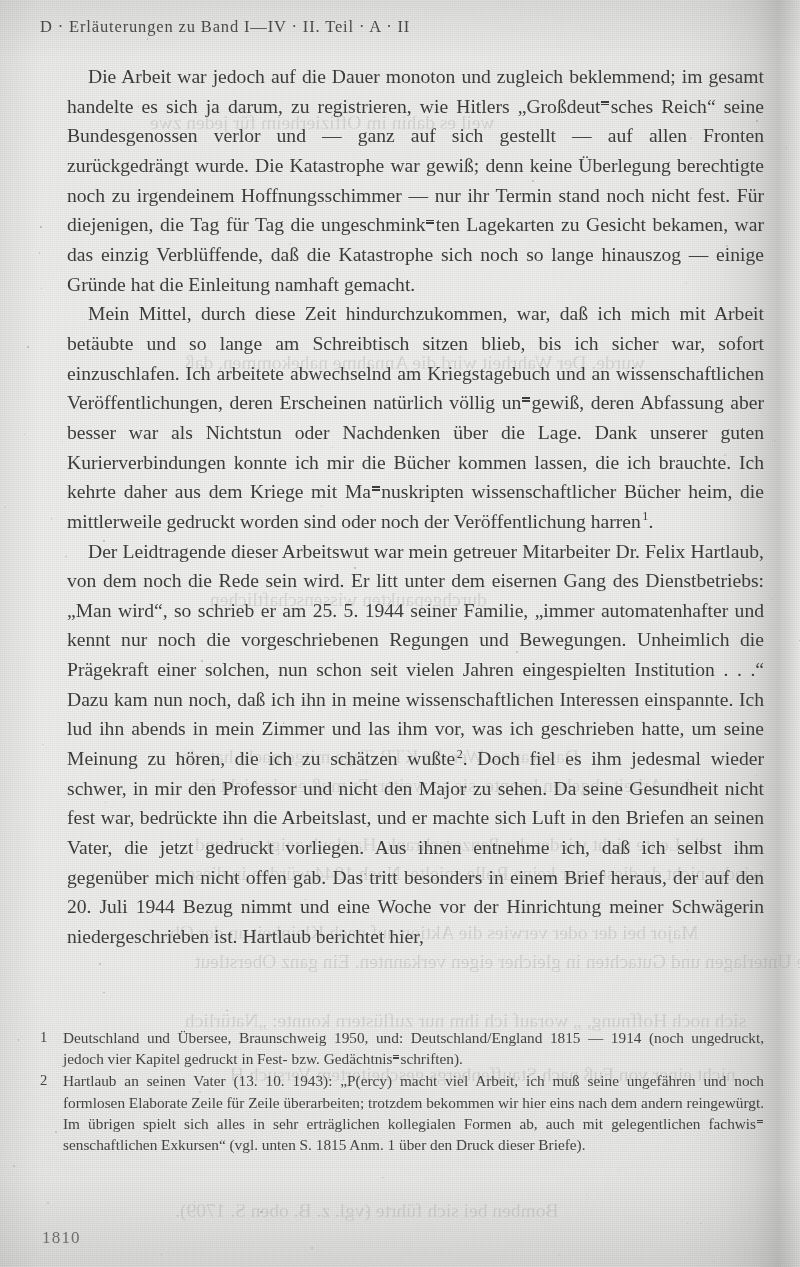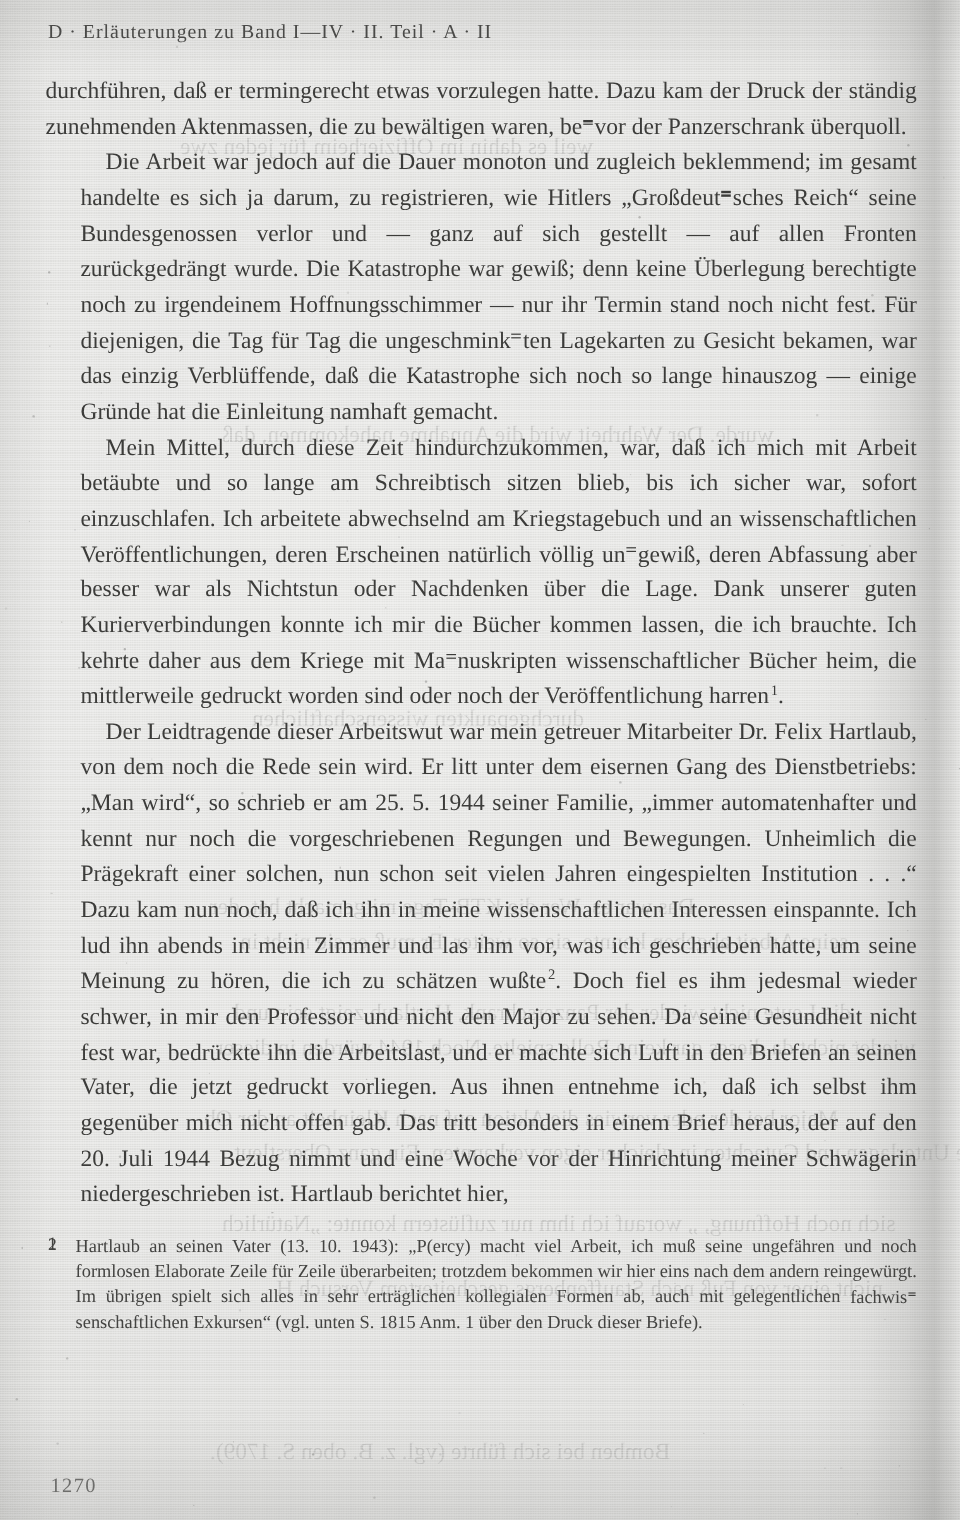--- a/index.html
+++ b/index.html
@@ -213,36 +213,35 @@
   <div id="paper-edge-left"></div>
   <div id="paper-edge-right"></div>
   <div id="paper-edge-bottom"></div>
 
   <div id="ink">
 
     <div class="running-head">D · Erläuterungen zu Band I—IV · II. Teil · A · II</div>
 
     <div id="body-text">
 
-      <p class="para"><span>durchführen, daß er termingerecht etwas vorzulegen hatte. Dazu kam der Druck der ständig zunehmenden Aktenmassen, die zu bewältigen waren, <span>be<wbr><span class="dhyphen"></span>vor</span> der Panzerschrank überquoll.</span></p>
 
       <p class="para indent"><span>Die Arbeit war jedoch auf die Dauer monoton und zugleich beklemmend; im gesamt handelte es sich ja darum, zu registrieren, wie Hitlers „<span>Großdeut<wbr><span class="dhyphen"></span>sches</span> Reich“ seine Bundesgenossen verlor und — ganz auf sich gestellt — auf allen Fronten zurückgedrängt wurde. Die Katastrophe war gewiß; denn keine Überlegung berechtigte noch zu irgendeinem Hoffnungsschimmer — nur ihr Termin stand noch nicht fest. Für diejenigen, die Tag für Tag die <span>ungeschmink<wbr><span class="dhyphen"></span>ten</span> Lagekarten zu Gesicht bekamen, war das einzig Verblüffende, daß die Katastrophe sich noch so lange hinauszog — einige Gründe hat die Einleitung namhaft gemacht.</span></p>
 
       <p class="para indent"><span>Mein Mittel, durch diese Zeit hindurchzukommen, war, daß ich mich mit Arbeit betäubte und so lange am Schreibtisch sitzen blieb, bis ich sicher war, sofort einzuschlafen. Ich arbeitete abwechselnd am Kriegstagebuch und an wissenschaftlichen Veröffentlichungen, deren Erscheinen natürlich völlig <span>un<wbr><span class="dhyphen"></span>gewiß</span>, deren Abfassung aber besser war als Nichtstun oder Nachdenken über die Lage. Dank unserer guten Kurierverbindungen konnte ich mir die Bücher kommen lassen, die ich brauchte. Ich kehrte daher aus dem Kriege mit <span>Ma<wbr><span class="dhyphen"></span>nuskripten</span> wissenschaftlicher Bücher heim, die mittlerweile gedruckt worden sind oder noch der Veröffentlichung harren</span><sup class="fn">1</sup><span>.</span></p>
 
       <p class="para indent"><span>Der Leidtragende dieser Arbeitswut war mein getreuer Mitarbeiter Dr. Felix Hartlaub, von dem noch die Rede sein wird. Er litt unter dem eisernen Gang des Dienstbetriebs: „Man wird“, so schrieb er am 25. 5. 1944 seiner Familie, „immer automatenhafter und kennt nur noch die vorgeschriebenen Regungen und Bewegungen. Unheimlich die Prägekraft einer solchen, nun schon seit vielen Jahren eingespielten Institution . . .“ Dazu kam nun noch, daß ich ihn in meine wissenschaftlichen Interessen einspannte. Ich lud ihn abends in mein Zimmer und las ihm vor, was ich geschrieben hatte, um seine Meinung zu hören, die ich zu schätzen wußte</span><sup class="fn">2</sup><span>. Doch fiel es ihm jedesmal wieder schwer, in mir den Professor und nicht den Major zu sehen. Da seine Gesundheit nicht fest war, bedrückte ihn die Arbeitslast, und er machte sich Luft in den Briefen an seinen Vater, die jetzt gedruckt vorliegen. Aus ihnen entnehme ich, daß ich selbst ihm gegenüber mich nicht offen gab. Das tritt besonders in einem Brief heraus, der auf den 20. Juli 1944 Bezug nimmt und eine Woche vor der Hinrichtung meiner Schwägerin niedergeschrieben ist. Hartlaub berichtet hier,</span></p>
 
     </div>
 
     <div id="footnotes">
-      <p class="footnote"><span class="fn-num">1</span></p>
+      <p class="footnote"><span class="fn-num">1</span><span>Deutschland und Übersee, Braunschweig 1950, und: Deutschland/England 1815 — 1914 (noch ungedruckt, jedoch vier Kapitel gedruckt in Fest- bzw. <span>Gedächtnis<wbr><span class="dhyphen"></span>schriften</span>).</span></p>
       <p class="footnote"><span class="fn-num">2</span><span>Hartlaub an seinen Vater (13. 10. 1943): „P(ercy) macht viel Arbeit, ich muß seine ungefähren und noch formlosen Elaborate Zeile für Zeile überarbeiten; trotzdem bekommen wir hier eins nach dem andern reingewürgt. Im übrigen spielt sich alles in sehr erträglichen kollegialen Formen ab, auch mit gelegentlichen <span>fachwis<wbr><span class="dhyphen"></span>senschaftlichen</span> Exkursen“ (vgl. unten S. 1815 Anm. 1 über den Druck dieser Briefe).</span></p>
     </div>
 
-    <div class="folio">1270</div>
+    <div class="folio">1810</div>
 
   </div>
 
 <div class="speck" style="width: 0.98px; height: 0.98px; left: 295.9px; top: 901.9px; opacity: 0.2;"></div>
     <div class="speck" style="width: 0.72px; height: 0.72px; left: 161.3px; top: 1253.7px; opacity: 0.53;"></div>
     <div class="speck" style="width: 1.69px; height: 1.69px; left: 260.9px; top: 700.3px; opacity: 0.44;"></div>
     <div class="speck" style="width: 1.17px; height: 1.17px; left: 429.9px; top: 1045.4px; opacity: 0.23;"></div>
     <div class="speck" style="width: 0.85px; height: 0.85px; left: 148.7px; top: 230.5px; opacity: 0.24;"></div>
     <div class="speck" style="width: 1.85px; height: 1.85px; left: 724.4px; top: 454px; opacity: 0.37;"></div>
     <div class="speck" style="width: 0.93px; height: 0.93px; left: 464.7px; top: 1043.5px; opacity: 0.35;"></div>

